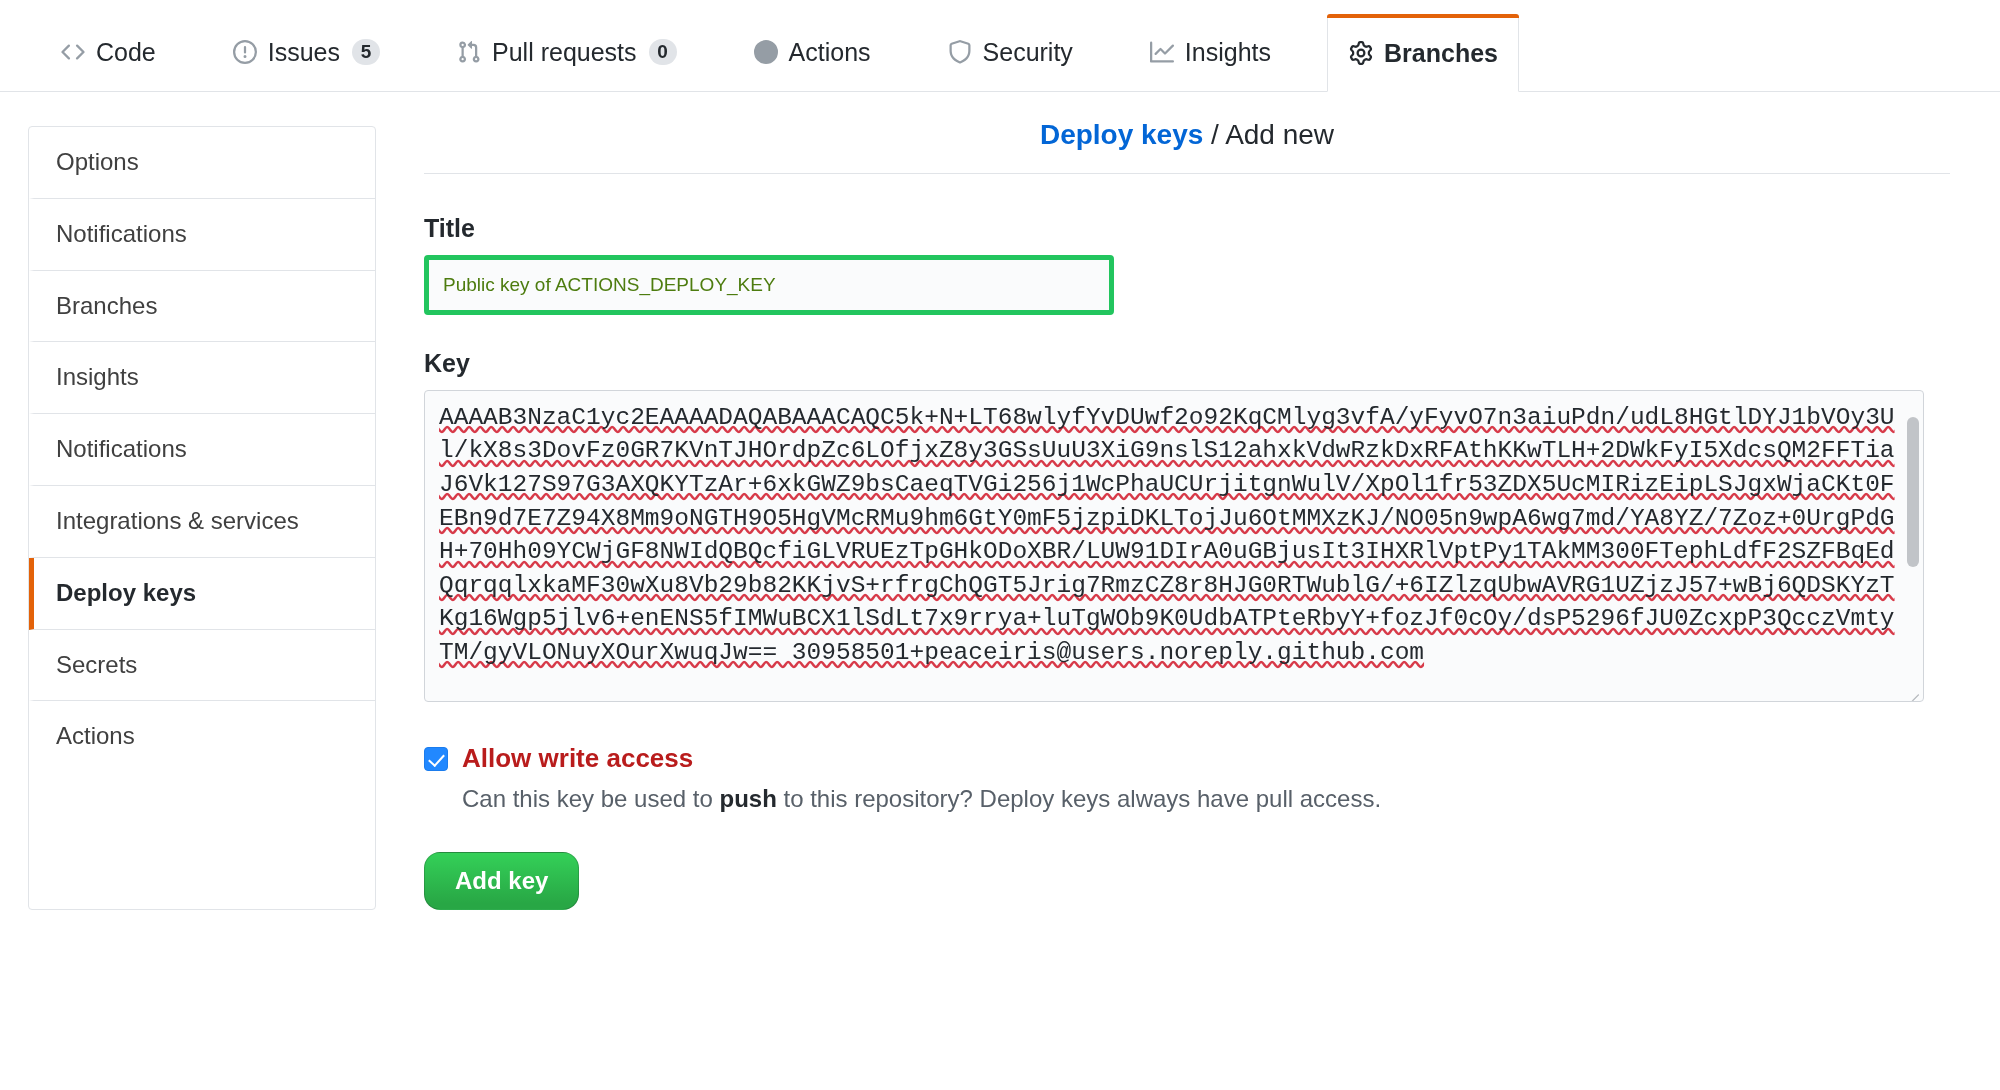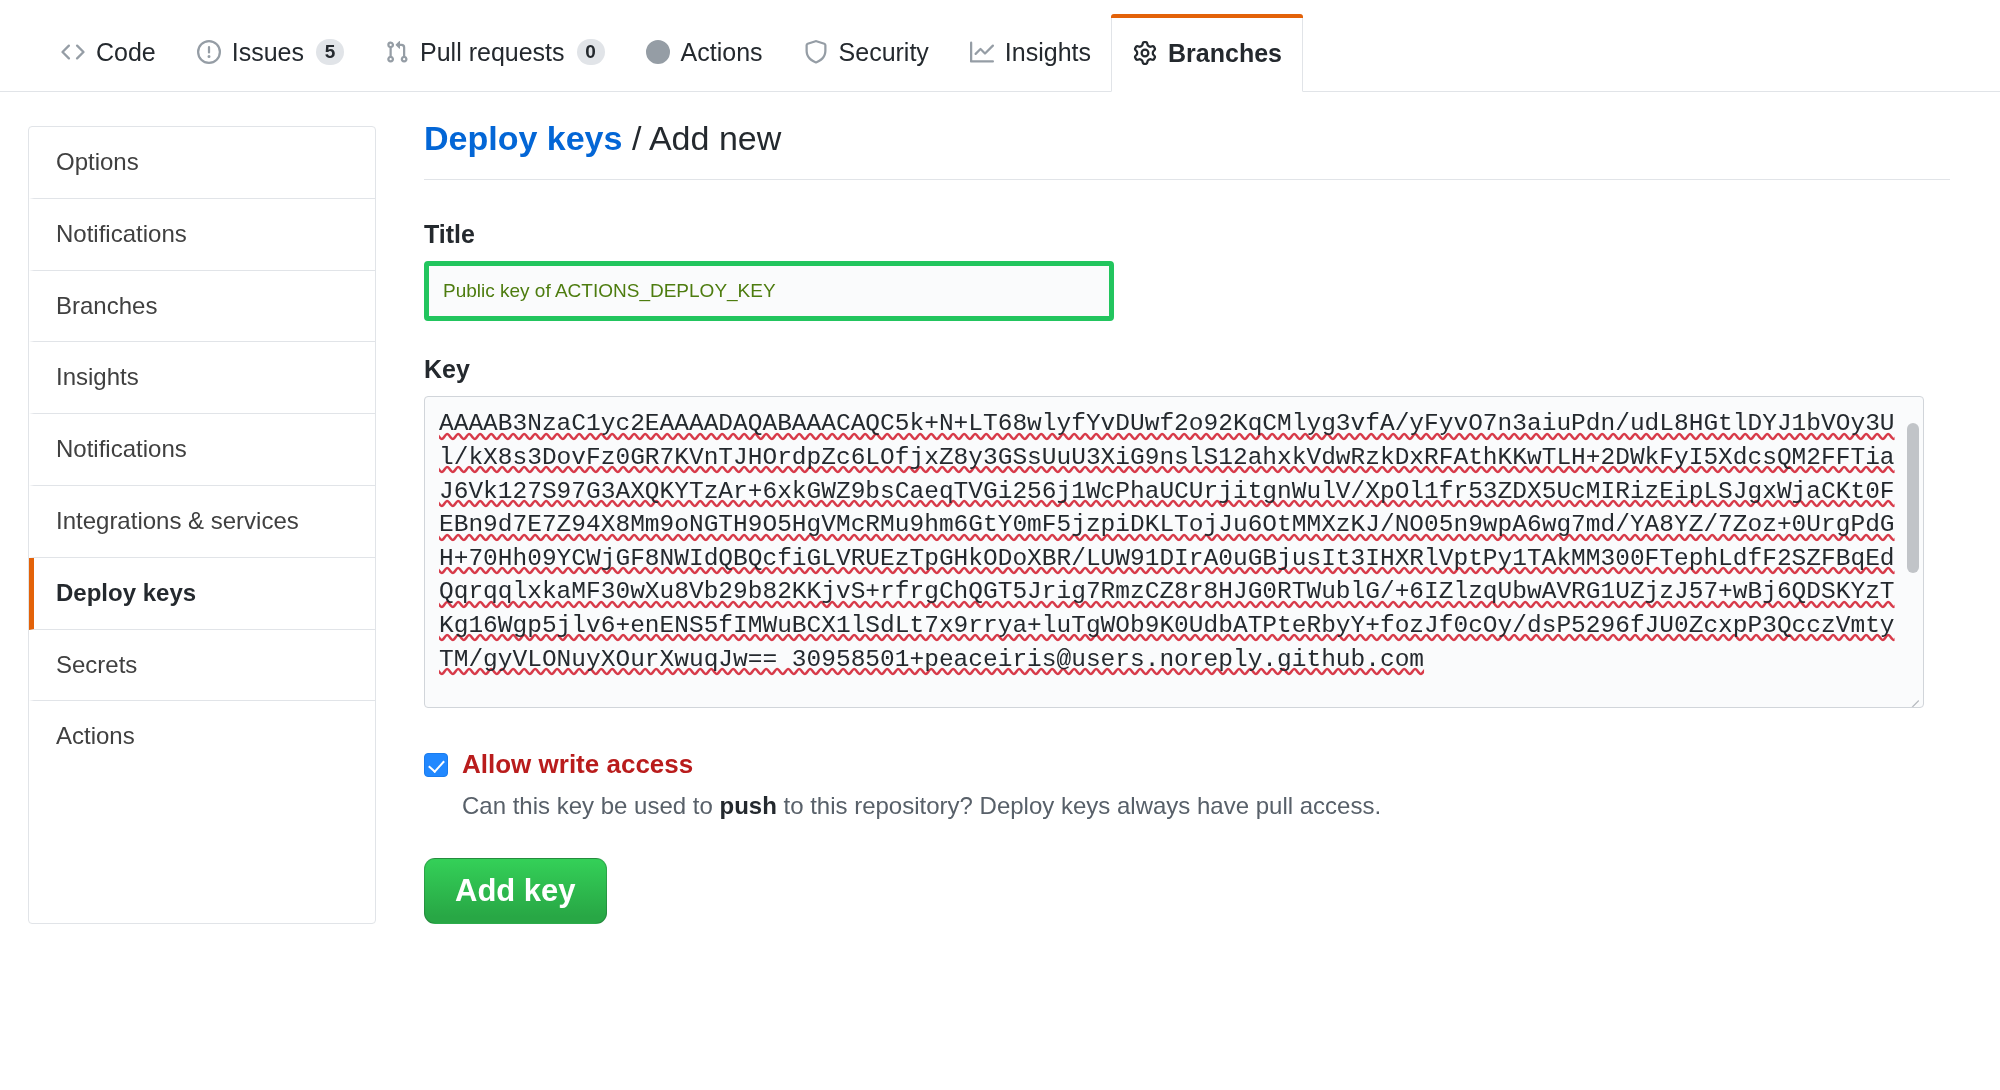--- a/index.html
+++ b/index.html
@@ -13,20 +13,21 @@
 
   
   .repo-nav {
     position: relative;
     height: 92px;
     border-bottom: 1px solid #e1e4e8;
     background: #fff;
     display: flex;
     align-items: flex-end;
     padding-left: 40px;
+    gap: 36px;
   }
   .nav-item {
     display: flex;
     align-items: center;
     gap: 10px;
     height: 78px;
     padding: 0 20px;
     font-size: 25px;
     color: #24292e;
     cursor: pointer;
@@ -107,27 +108,28 @@
     cursor: default;
   }
 
   
   .content {
     flex: 1 1 auto;
     min-width: 0;
     padding-right: 10px;
   }
   .page-head {
-    font-size: 34px;
+    font-size: 28px;
     font-weight: 400;
     color: #24292e;
     padding-bottom: 22px;
     border-bottom: 1px solid #e1e4e8;
     margin: 0 0 40px 0;
     line-height: 1.1;
+    text-align: center;
   }
   .page-head .crumb-link {
     color: #0366d6;
     font-weight: 600;
     cursor: pointer;
   }
   .page-head .crumb-sep { color: #24292e; }
   .page-head .crumb-current { color: #24292e; }
 
   .field-label {
@@ -259,23 +261,23 @@
     line-height: 1.4;
   }
   .check-note b { color: #24292e; font-weight: 700; }
 
   .btn-primary {
     margin-top: 36px;
     display: inline-block;
     background: #28a745;
     background-image: linear-gradient(-180deg, #34d058 0%, #28a745 90%);
     border: 1px solid rgba(27,31,35,.2);
-    border-radius: 11px;
+    border-radius: 16px;
     color: #fff;
-    font-size: 31px;
+    font-size: 24px;
     font-weight: 600;
     font-family: "Liberation Sans", sans-serif;
     padding: 15px 30px;
     cursor: pointer;
     line-height: 1.1;
     text-align: right;
   }
 </style>
 </head>
 <body>

